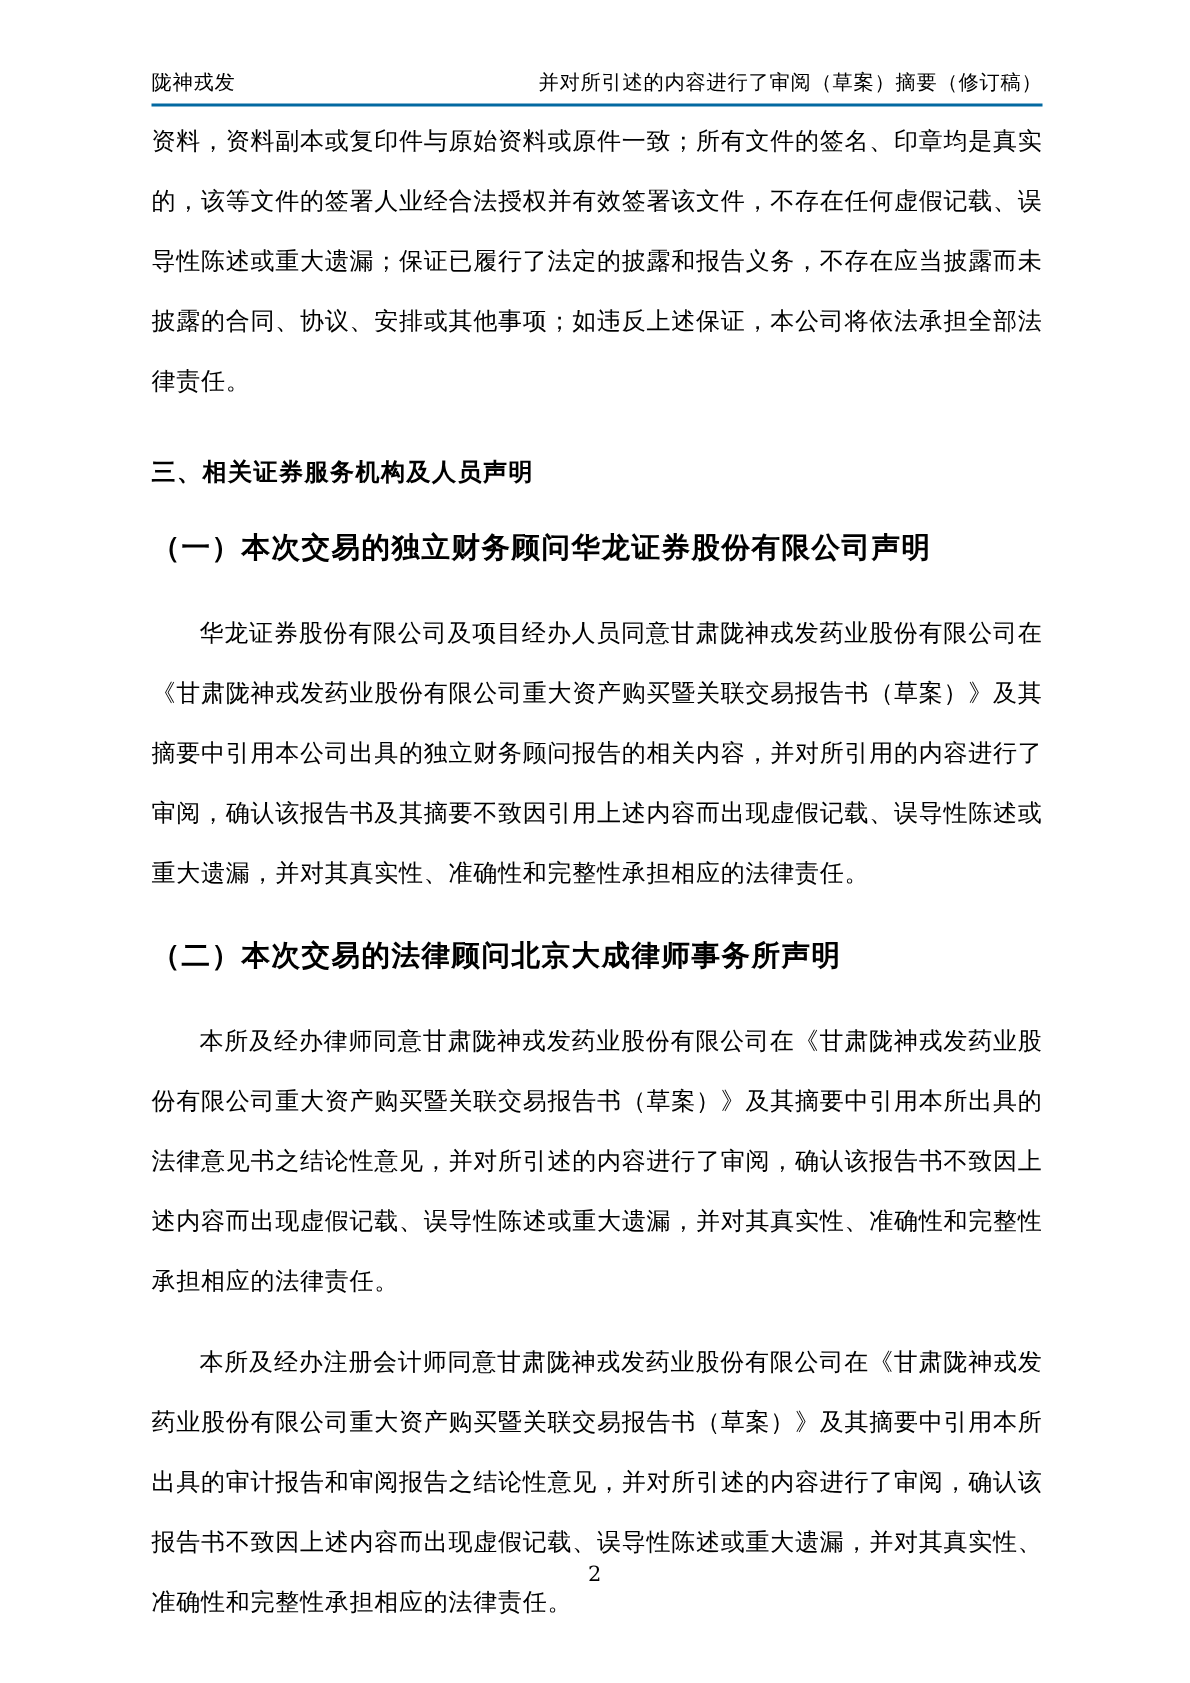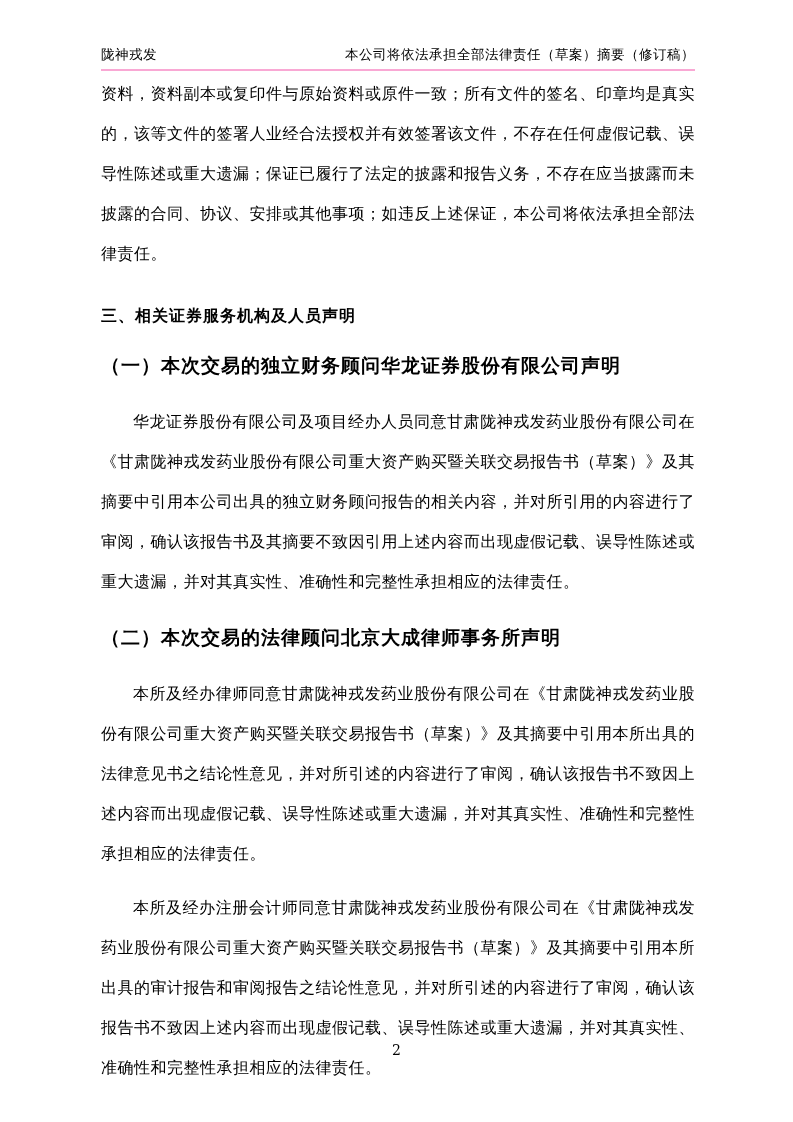--- a/index.html
+++ b/index.html
@@ -22,21 +22,21 @@
     position: absolute;
     top: 46px;
     left: 101px;
     right: 98px;
     display: flex;
     justify-content: space-between;
     align-items: flex-end;
     font-size: 13.5px;
     letter-spacing: 0.5px;
     padding-bottom: 5px;
-    border-bottom: 2px solid #f9a8d4;
+    border-bottom: 2px solid #0369a1;
   }
   .content {
     position: absolute;
     top: 74px;
     left: 101px;
     width: 594px;
     text-align: justify;
   }
   p.body-para {
     font-size: 16px;
@@ -73,21 +73,21 @@
     font-family: "DejaVu Serif", "Liberation Serif", serif;
   }
 </style>
 </head>
 <body>
 
 <div class="page">
 
   <div class="running-header">
     <span>陇神戎发</span>
-    <span>本公司将依法承担全部法律责任（草案）摘要（修订稿）</span>
+    <span>并对所引述的内容进行了审阅（草案）摘要（修订稿）</span>
   </div>
 
   <div class="content">
 
     <p class="body-para" style="margin-top:0">资料，资料副本或复印件与原始资料或原件一致；所有文件的签名、印章均是真实的，该等文件的签署人业经合法授权并有效签署该文件，不存在任何虚假记载、误导性陈述或重大遗漏；保证已履行了法定的披露和报告义务，不存在应当披露而未披露的合同、协议、安排或其他事项；如违反上述保证，本公司将依法承担全部法律责任。</p>
 
     <div class="doc-h1">三、相关证券服务机构及人员声明</div>
 
     <div class="doc-h2">（一）本次交易的独立财务顾问华龙证券股份有限公司声明</div>
     <p class="body-para indent">华龙证券股份有限公司及项目经办人员同意甘肃陇神戎发药业股份有限公司在《甘肃陇神戎发药业股份有限公司重大资产购买暨关联交易报告书（草案）》及其摘要中引用本公司出具的独立财务顾问报告的相关内容，并对所引用的内容进行了审阅，确认该报告书及其摘要不致因引用上述内容而出现虚假记载、误导性陈述或重大遗漏，并对其真实性、准确性和完整性承担相应的法律责任。</p>

